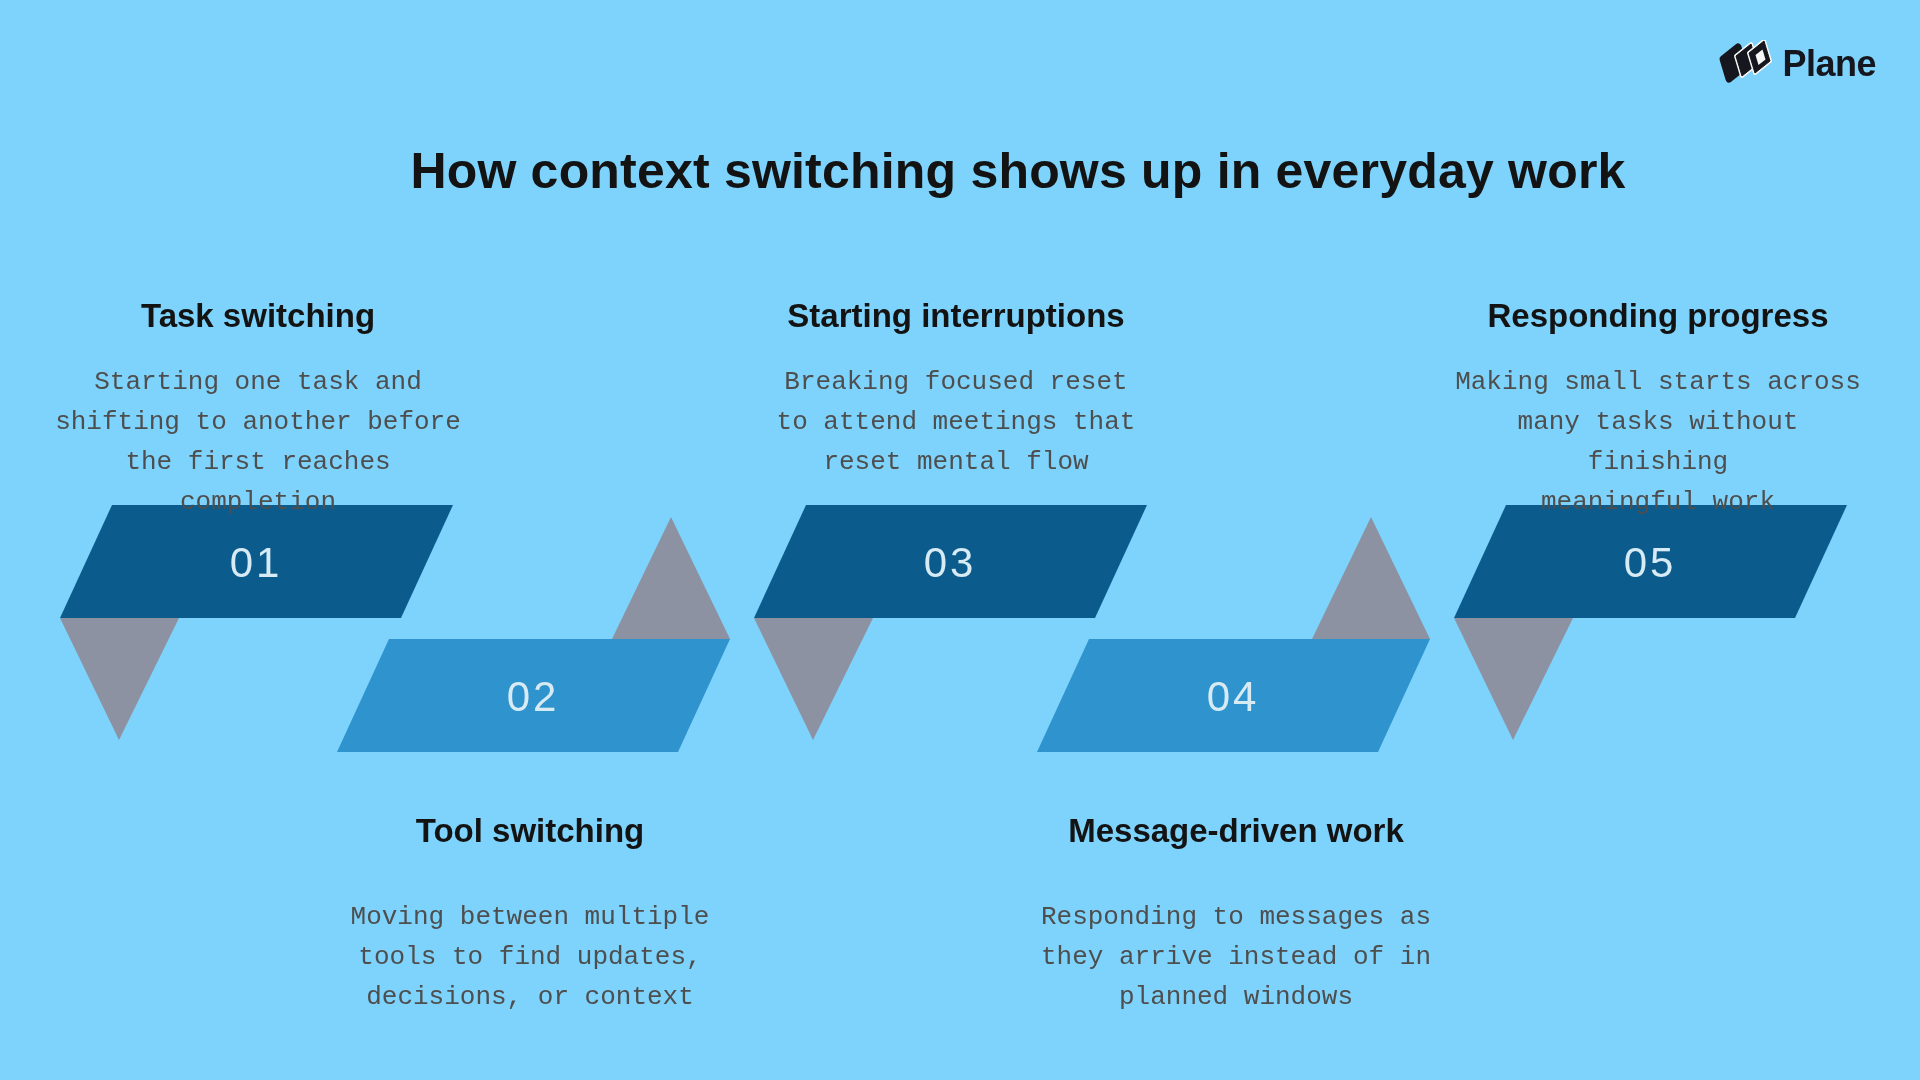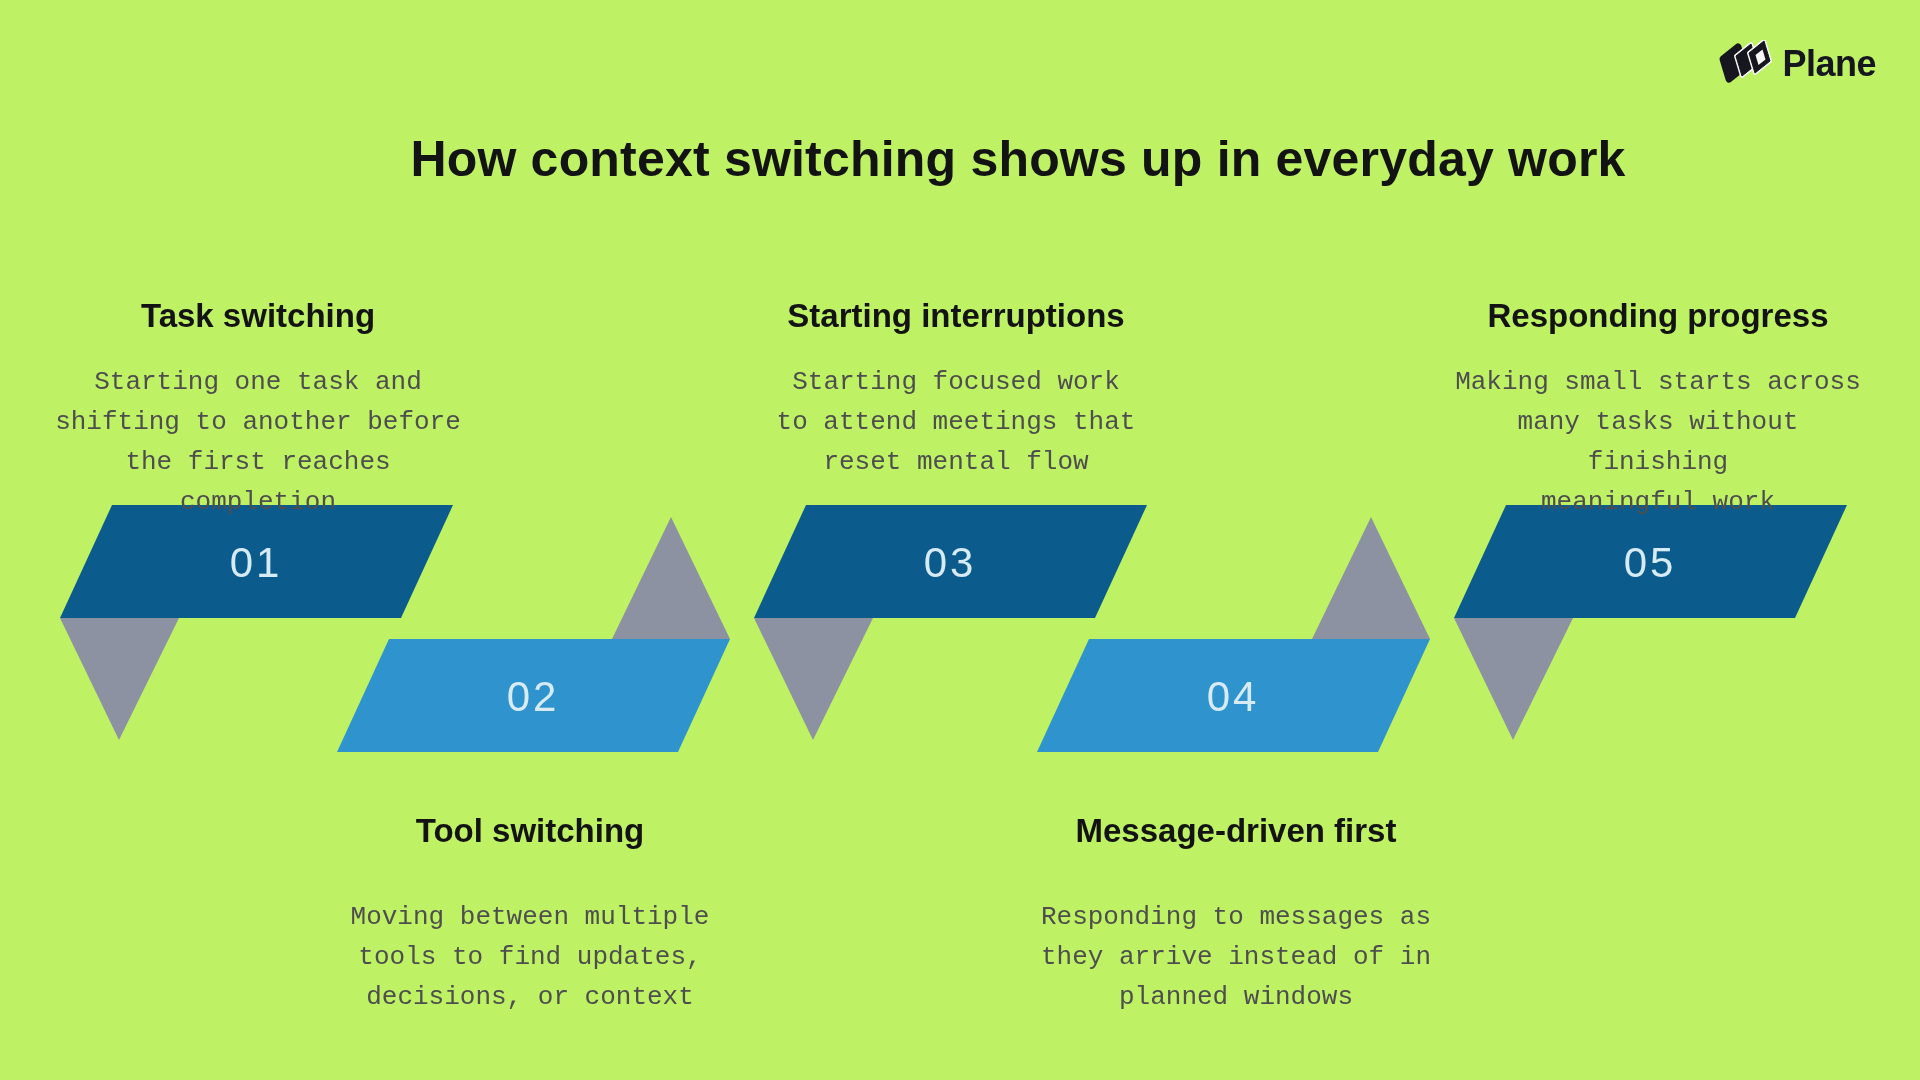--- a/index.html
+++ b/index.html
@@ -4,41 +4,41 @@
 <style>
   html, body { margin: 0; padding: 0; }
   body {
     width: 1920px; height: 1080px;
     font-family: "Liberation Sans", "DejaVu Sans", sans-serif;
     overflow: hidden;
   }
   .canvas {
     position: relative;
     width: 1920px; height: 1080px;
-    background: #bef264;
+    background: #7dd3fc;
   }
 
   
   .logo {
     position: absolute;
     top: 40px; right: 44px;
     display: flex; align-items: center; gap: 10px;
   }
   .logo-text {
     font-size: 36px;
     font-weight: 700;
     letter-spacing: -0.5px;
     color: #16161e;
   }
 
   
   .page-title {
     position: absolute;
     top: 124px; left: 116px; right: 0;
-    margin: 4px;
+    margin: 16px;
     text-align: center;
     font-size: 50px;
     line-height: 62px;
     font-weight: 600;
     letter-spacing: 0.2px;
     color: #131313;
   }
 
   
   .ribbon-svg { position: absolute; inset: 0; }
@@ -124,39 +124,39 @@
 
   <div class="col col-top col-top-1">
     <h2>Task switching</h2>
     <p>Starting one task and
 shifting to another before
 the first reaches completion</p>
   </div>
 
   <div class="col col-top col-top-3">
     <h2>Starting interruptions</h2>
-    <p>Starting focused work
+    <p>Breaking focused reset
 to attend meetings that
 reset mental flow</p>
   </div>
 
   <div class="col col-top col-top-5">
     <h2>Responding progress</h2>
     <p>Making small starts across
 many tasks without finishing
 meaningful work</p>
   </div>
 
   <div class="col col-bottom col-bottom-2">
     <h2>Tool switching</h2>
     <p>Moving between multiple
 tools to find updates,
 decisions, or context</p>
   </div>
 
   <div class="col col-bottom col-bottom-4">
-    <h2>Message-driven first</h2>
+    <h2>Message-driven work</h2>
     <p>Responding to messages as
 they arrive instead of in
 planned windows</p>
   </div>
 
 </div>
 
 </body></html>

